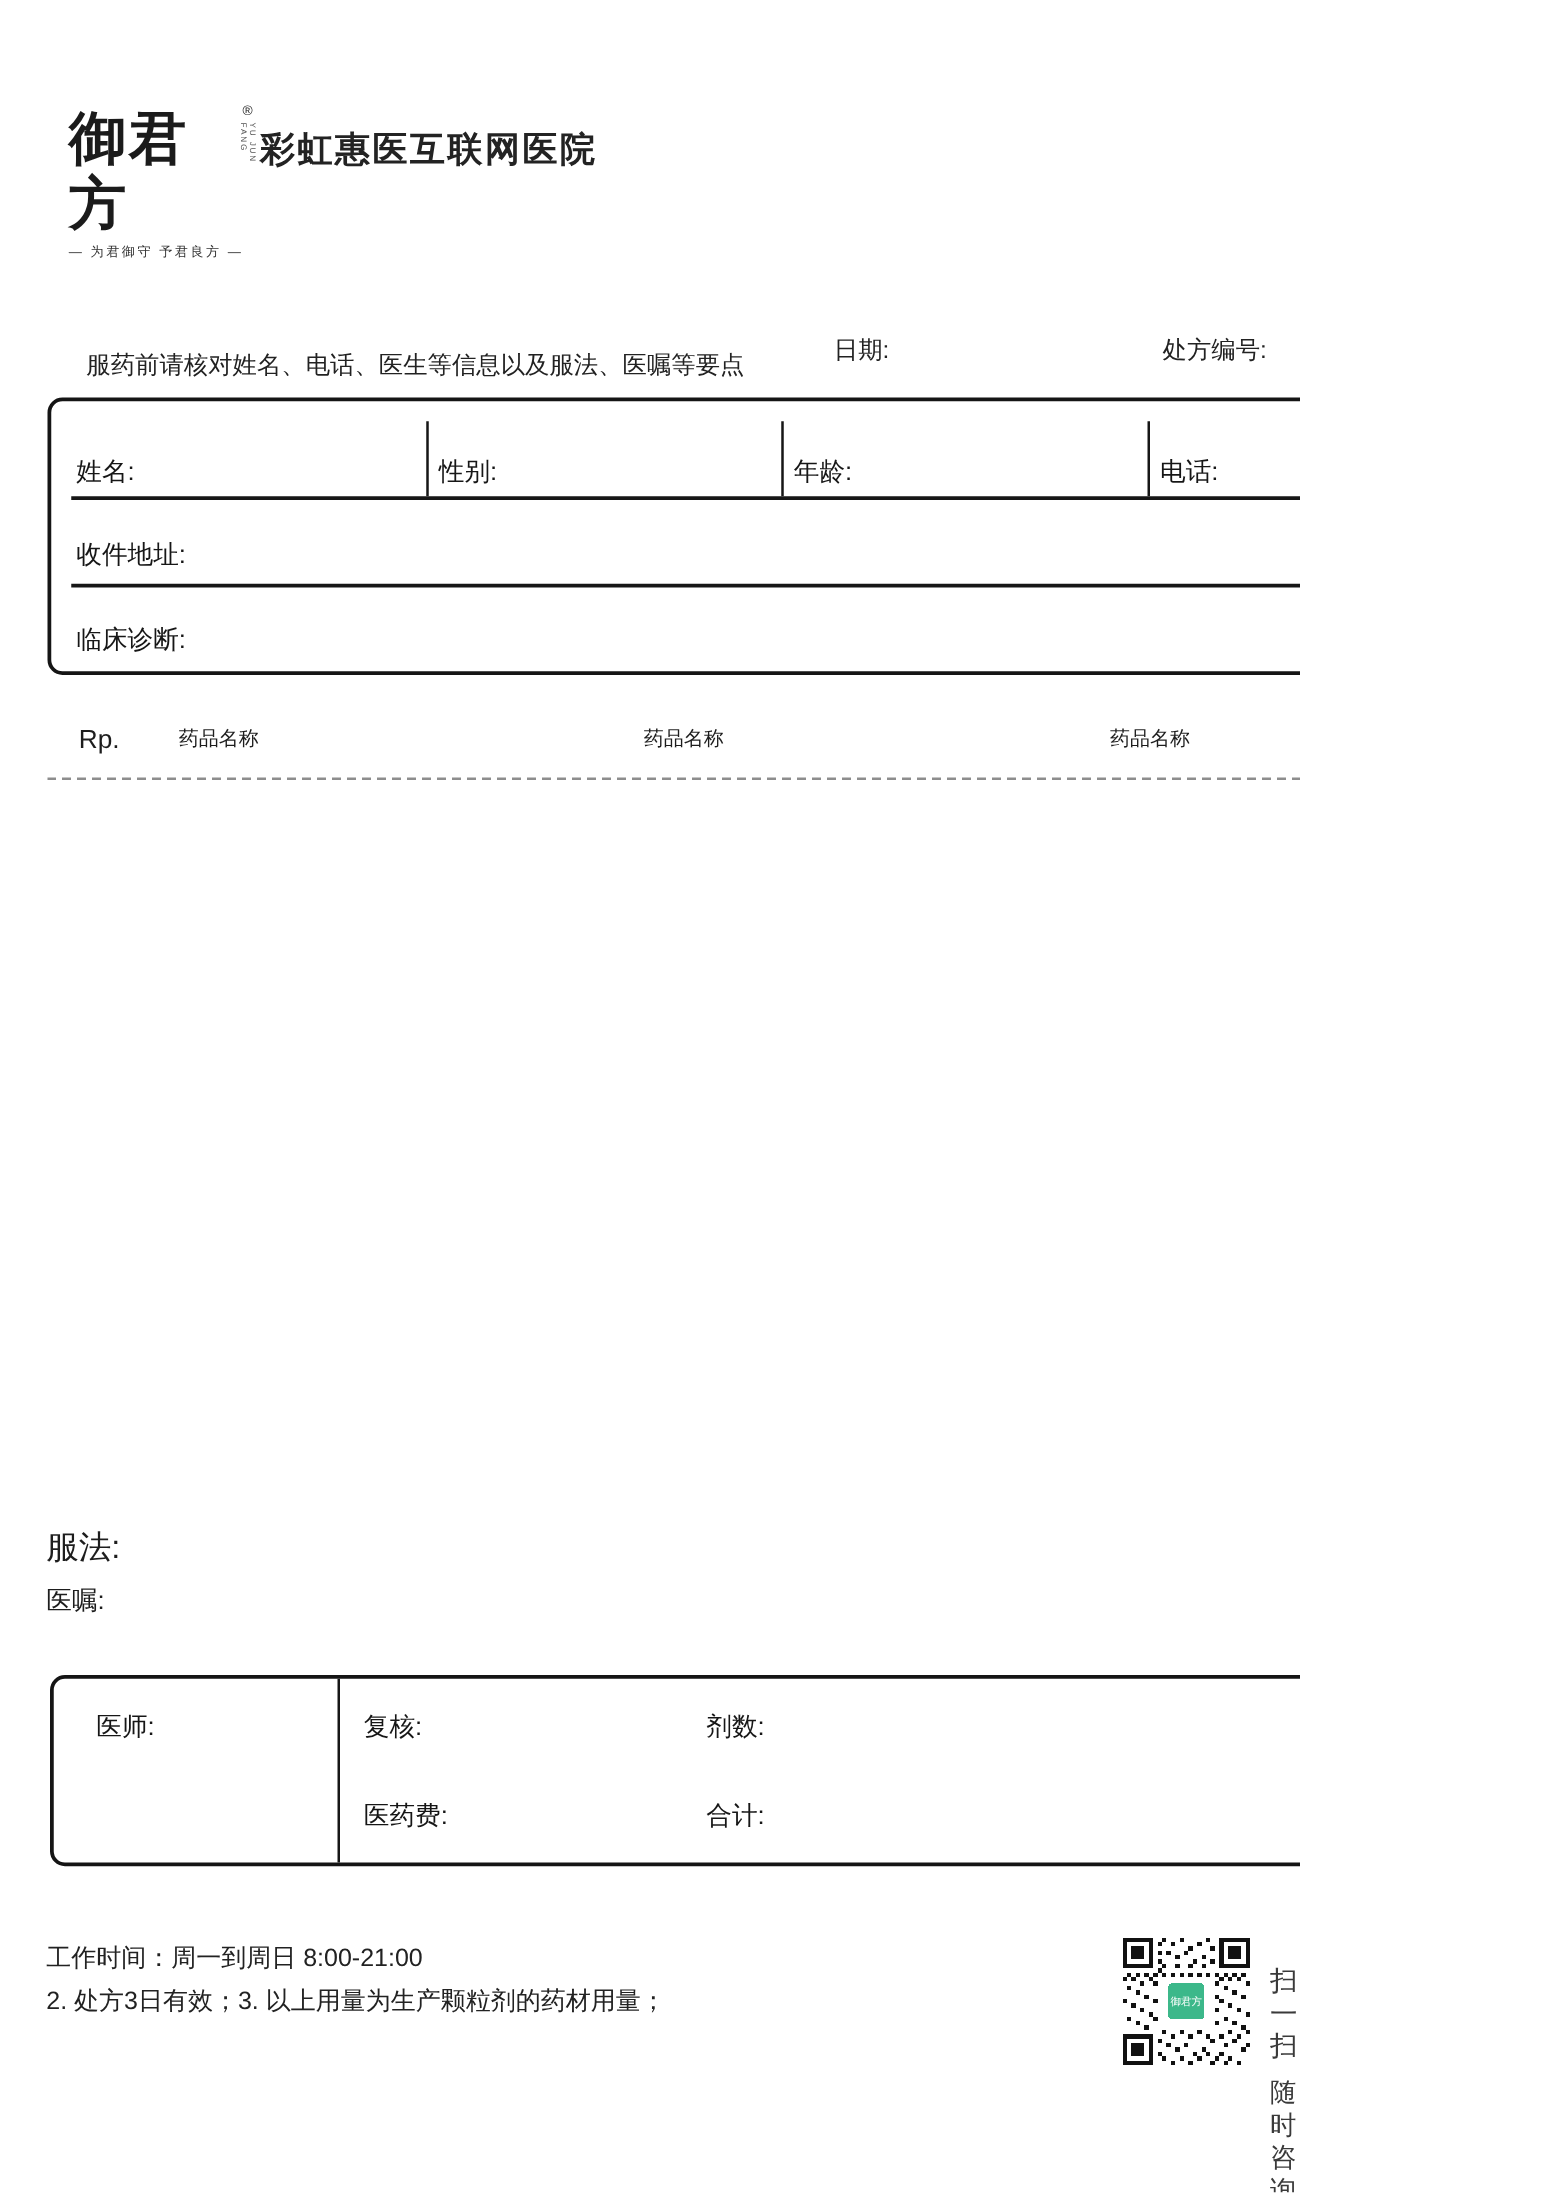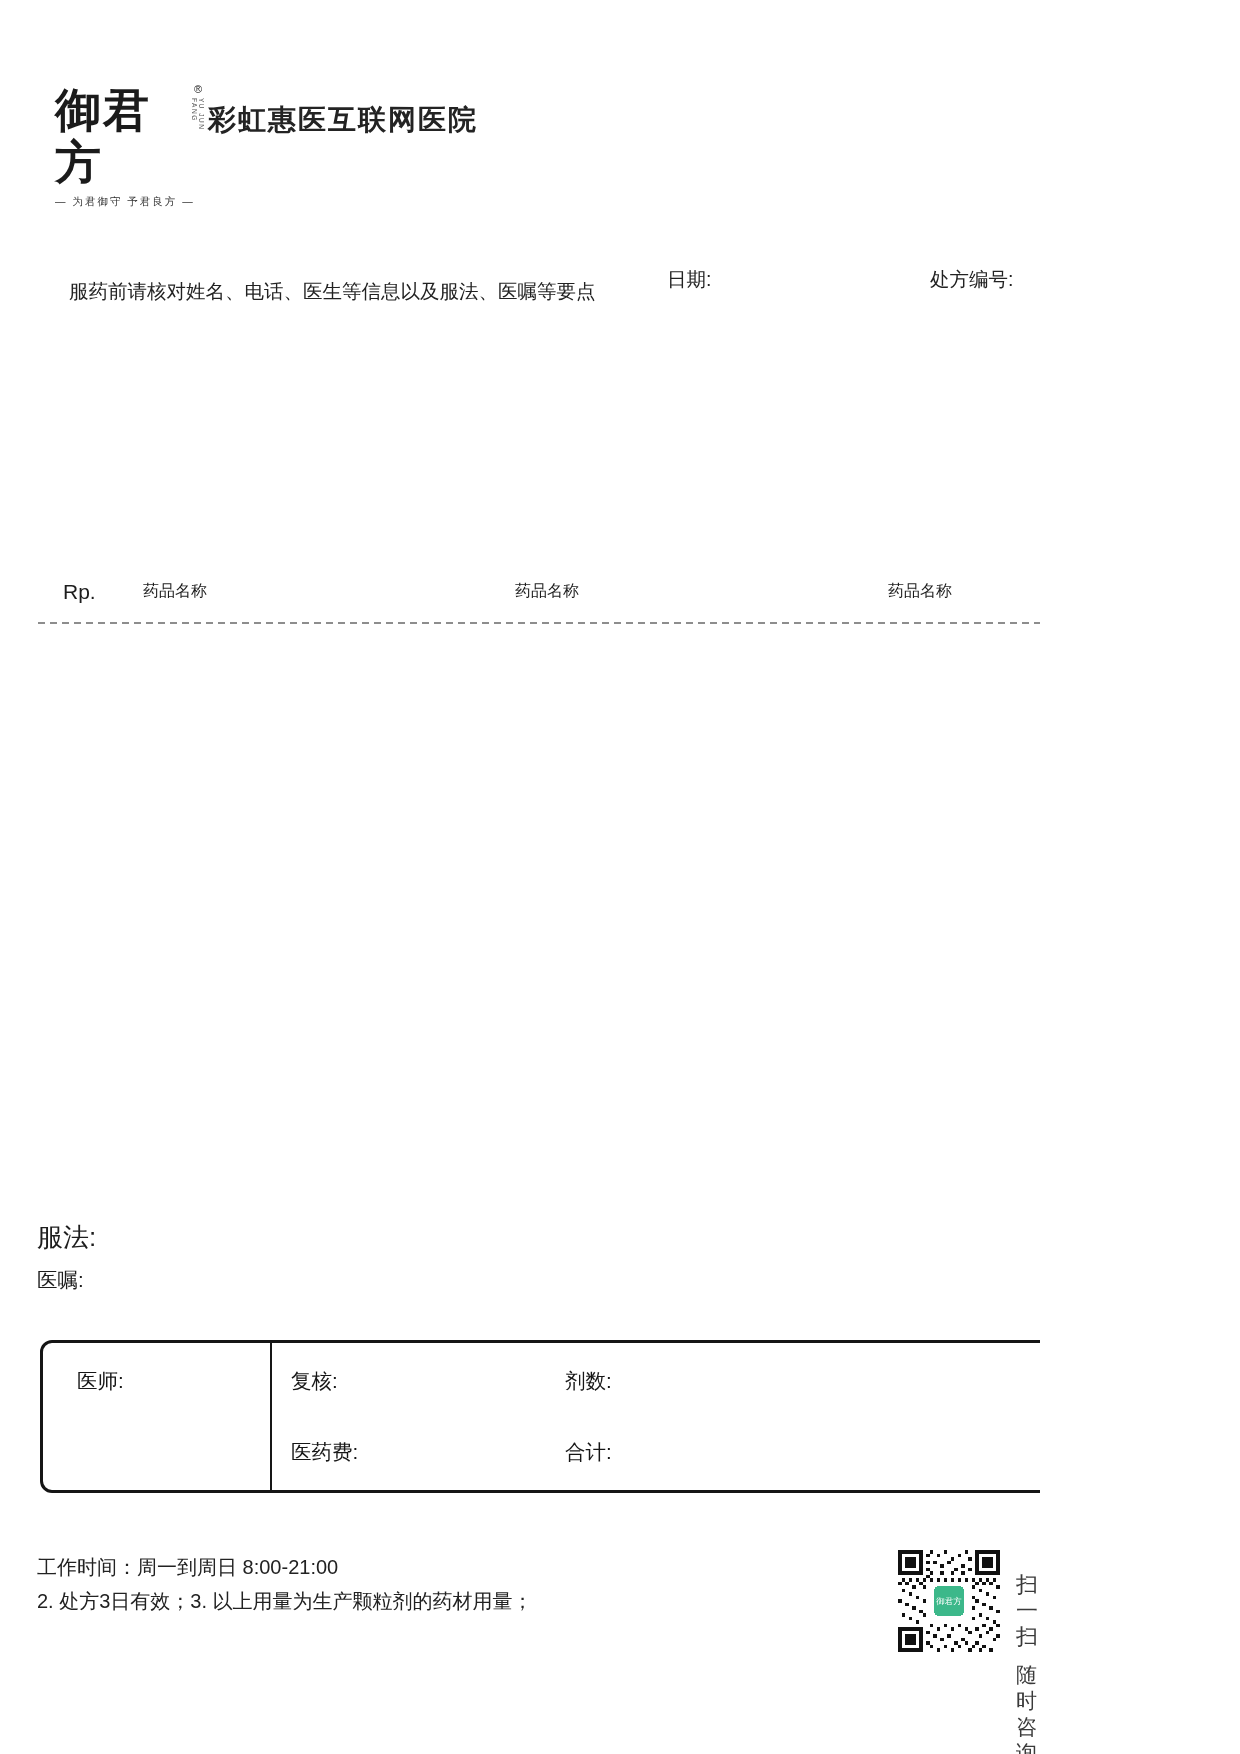--- a/index.html
+++ b/index.html
@@ -78,20 +78,33 @@
     <div class="logo-tagline">— 为君御守  予君良方 —</div>
   </div>
   <div class="hospital-title">彩虹惠医互联网医院</div>
 
   <div class="notice-row">
     <span class="notice-text">服药前请核对姓名、电话、医生等信息以及服法、医嘱等要点</span>
     <span class="date-label">日期:</span>
     <span class="rxno-label">处方编号:</span>
   </div>
 
+  <div class="box patient-box">
+    <span class="lbl" style="left:20px;top:42px;">姓名:</span>
+    <span class="lbl" style="left:310px;top:42px;">性别:</span>
+    <span class="lbl" style="left:594px;top:42px;">年龄:</span>
+    <span class="lbl" style="left:887px;top:42px;">电话:</span>
+    <span class="vdiv" style="left:300px;"></span>
+    <span class="vdiv" style="left:584px;"></span>
+    <span class="vdiv" style="left:877px;"></span>
+    <span class="hline" style="top:76px;"></span>
+    <span class="lbl" style="left:20px;top:108px;">收件地址:</span>
+    <span class="hline" style="top:146px;"></span>
+    <span class="lbl" style="left:20px;top:176px;">临床诊断:</span>
+  </div>
 
   <div class="rp-row">
     <span class="rp-label">Rp.</span>
     <span class="drug-col" style="left:143px;">药品名称</span>
     <span class="drug-col" style="left:515px;">药品名称</span>
     <span class="drug-col" style="left:888px;">药品名称</span>
   </div>
   <div class="dash-line"></div>
 
   <div class="usage-label">服法:</div>

